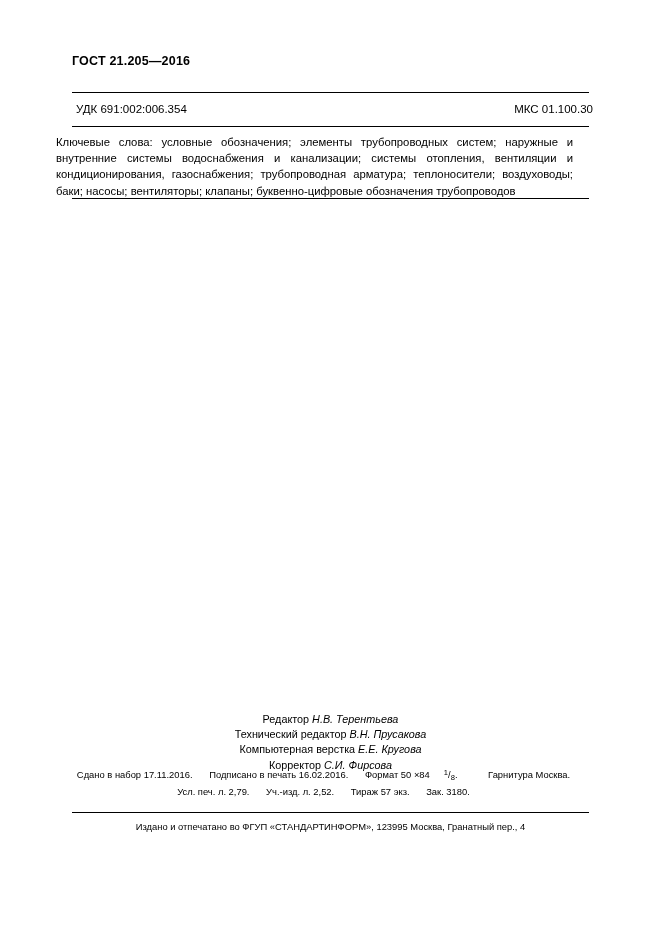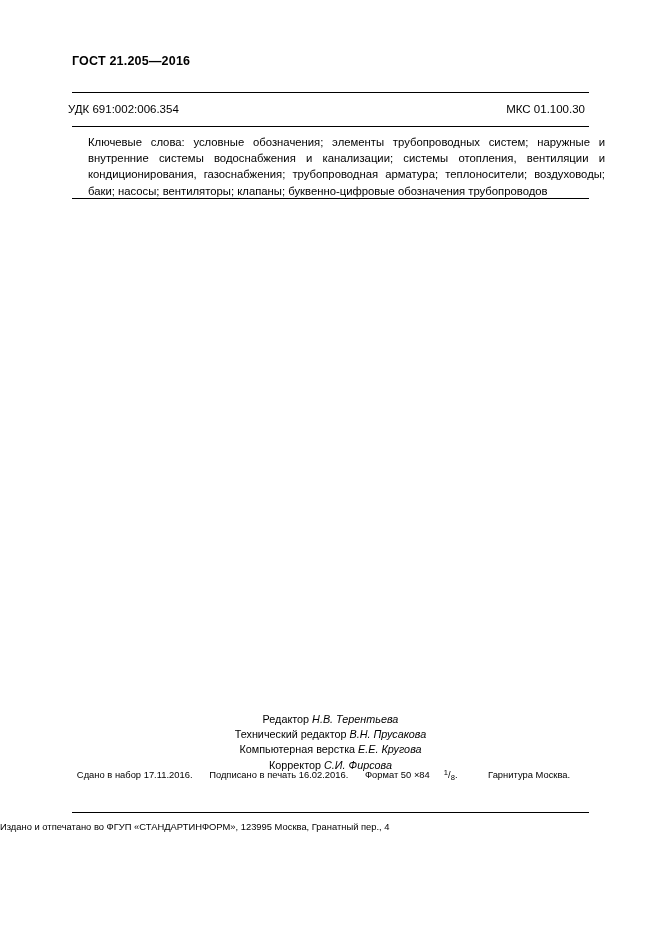--- a/index.html
+++ b/index.html
@@ -36,33 +36,33 @@
     left: 72px;
     width: 517px;
     height: 0;
     border-top: 1px solid #000000;
   }
   .rule-top { top: 92px; }
   .rule-mid { top: 126px; }
   .rule-bottom { top: 198px; }
   .udk-row {
     position: absolute;
-    left: 68px;
+    left: 76px;
     top: 103px;
     width: 517px;
     font-size: 11.5px;
     display: flex;
     justify-content: space-between;
     align-items: center;
   }
   .udk-left { white-space: nowrap; }
   .udk-right { white-space: nowrap; }
   .keywords {
     position: absolute;
-    left: 88px;
+    left: 56px;
     top: 134px;
     width: 517px;
     font-size: 11.3px;
     line-height: 16.2px;
     text-align: justify;
   }
   .credits {
     position: absolute;
     left: 0;
     top: 712px;
@@ -91,21 +91,21 @@
     top: 812px;
     width: 517px;
     height: 0;
     border-top: 1px solid #000000;
   }
   .publisher {
     position: absolute;
     left: 0;
     top: 820px;
     width: 661px;
-    text-align: left;
+    text-align: center;
     font-size: 9.4px;
     line-height: 13.4px;
   }
   .publisher .web span { margin: 0 12px; }
   sup.frac {
     font-size: 7.6px;
     vertical-align: 0.45em;
   }
   sub.frac {
     font-size: 7.6px;
@@ -151,20 +151,26 @@
     </div>
   </div>
 
   <div class="imprint">
     <div class="line1">
       <span>Сдано в набор 17.11.2016.</span>
       <span>Подписано в печать 16.02.2016.</span>
       <span><span>Формат 50 ×84</span><sup class="frac">1</sup>/<sub class="frac">8</sub><span>.</span></span>
       <span>Гарнитура Москва.</span>
     </div>
+    <div class="line2">
+      <span>Усл. печ. л. 2,79.</span>
+      <span>Уч.-изд. л. 2,52.</span>
+      <span>Тираж 57 экз.</span>
+      <span>Зак. 3180.</span>
+    </div>
   </div>
 
   <div class="rule-foot"></div>
 
   <div class="publisher">
     <div>Издано и отпечатано во ФГУП «СТАНДАРТИНФОРМ», 123995 Москва, Гранатный пер., 4</div>
   </div>
 
 </div>
 

